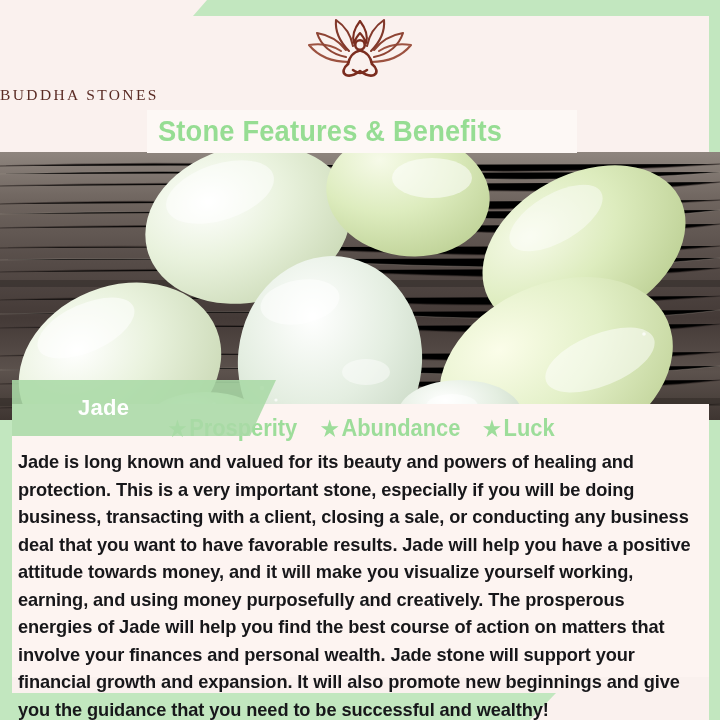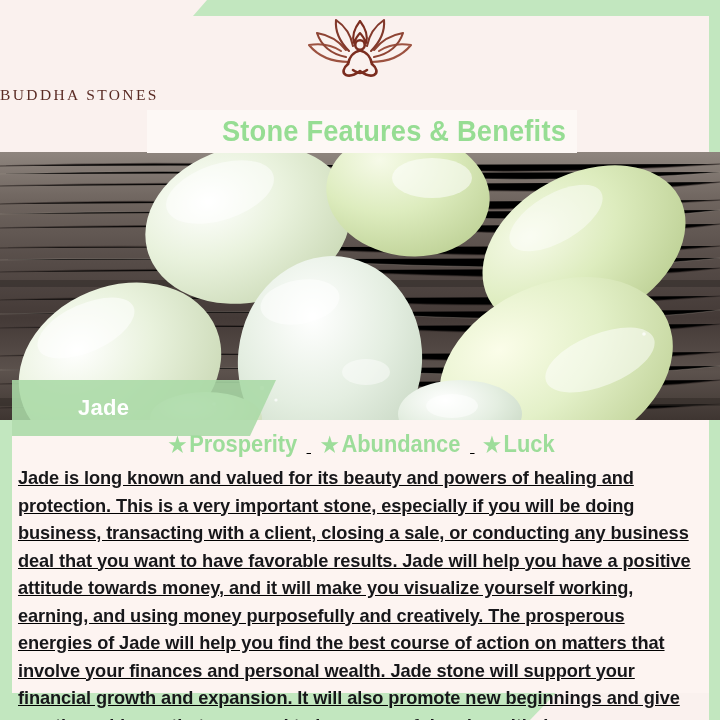--- a/index.html
+++ b/index.html
@@ -84,21 +84,21 @@
   .title-band {
     position: absolute;
     top: 110px;
     left: 147px;
     width: 430px;
     height: 43px;
     background: #fdf8f5;
     z-index: 7;
     display: flex;
     align-items: center;
-    justify-content: flex-end;
+    justify-content: flex-start;
   }
   .title-text {
     font-family: "Liberation Sans Narrow", "Liberation Sans", sans-serif;
     font-weight: 700;
     font-size: 29px;
     color: #96dd93;
     letter-spacing: 0.2px;
     transform: scaleX(0.94);
     white-space: nowrap;
   }
@@ -133,27 +133,26 @@
     color: #ffffff;
     font-weight: 700;
     font-size: 22px;
     font-family: "Liberation Sans", sans-serif;
     letter-spacing: 0.3px;
   }
 
   
   .content {
     position: absolute;
-    top: 420px;
+    top: 404px;
     left: 12px;
     width: 697px;
     height: 273px;
     background: #fdf4f1;
     z-index: 4;
-    text-decoration: underline;
   }
   .benefits {
     margin-top: 11px;
     text-align: center;
     white-space: nowrap;
   }
   .benefit {
     display: inline-block;
     font-family: "Liberation Sans Narrow", "Liberation Sans", sans-serif;
     font-weight: 700;

